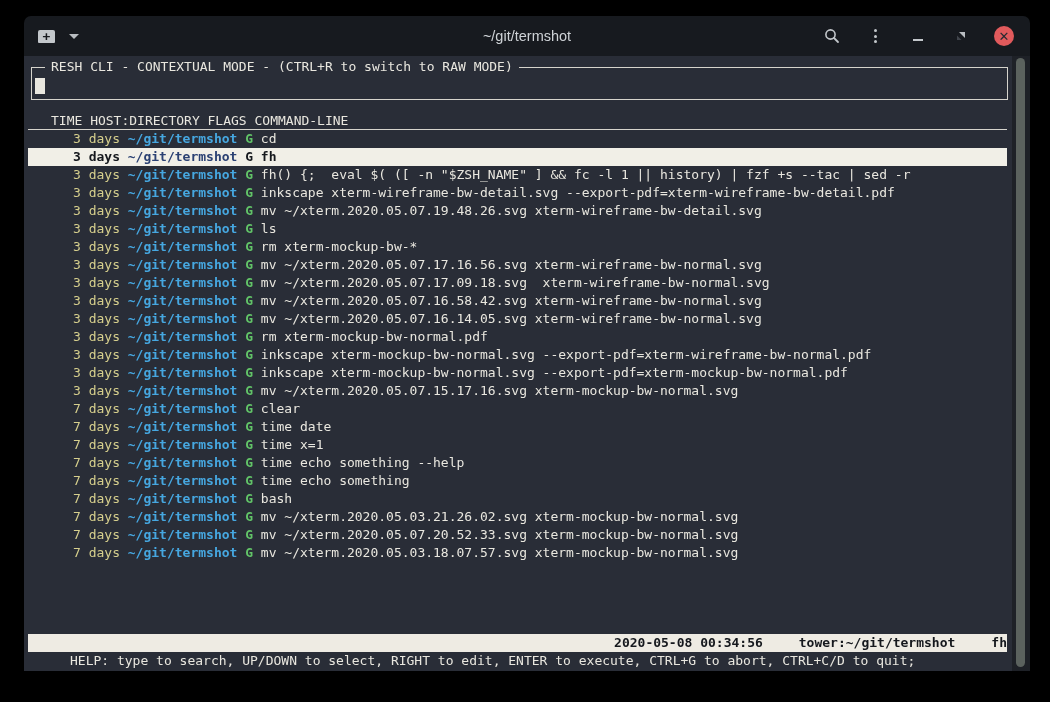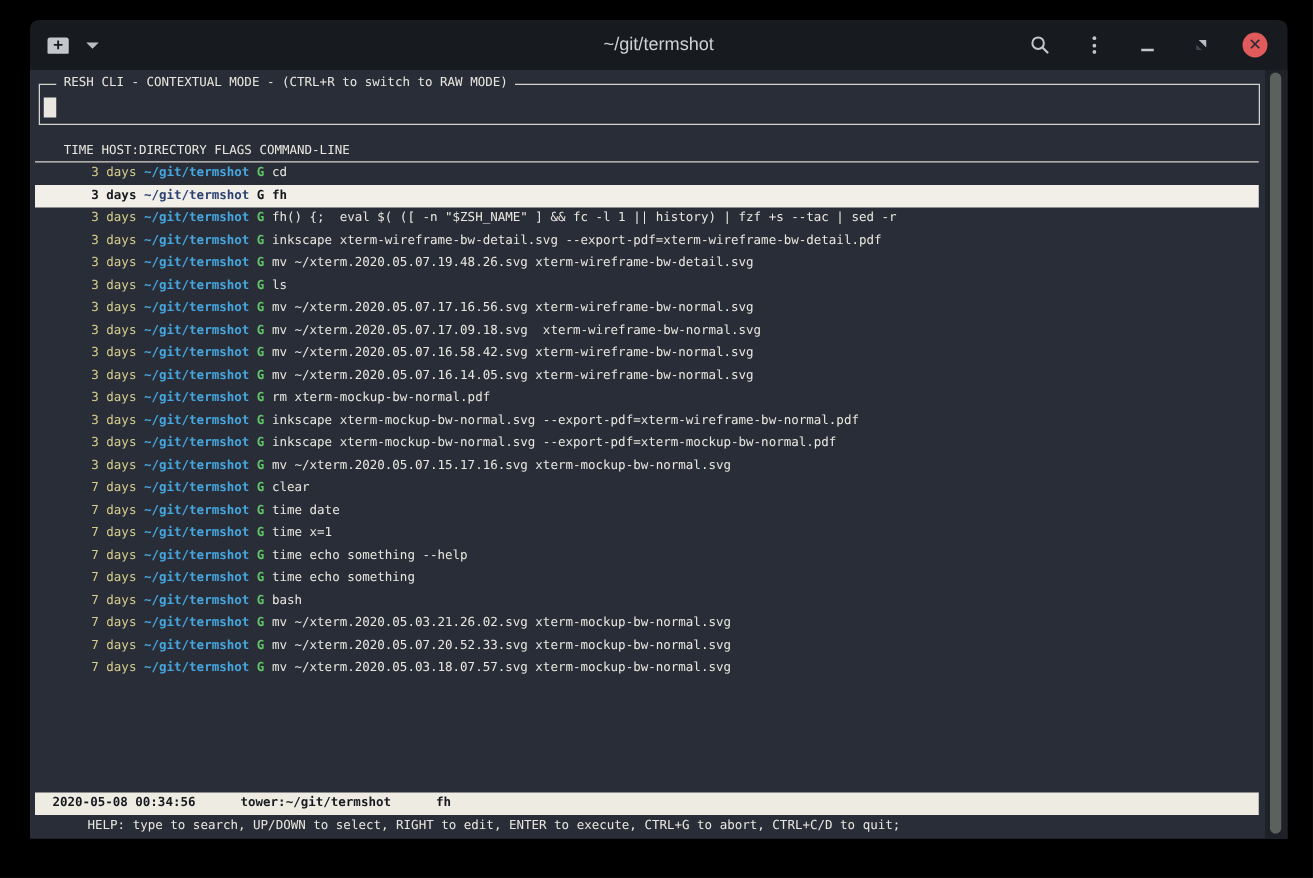--- a/index.html
+++ b/index.html
@@ -30,21 +30,21 @@
   .kebab { display:flex; flex-direction:column; gap:2.5px; align-items:center; }
   .kebab i { width:3px; height:3px; border-radius:50%; background:var(--icon_gray); display:block; }
   .minbar { width:10px; height:2px; background:var(--icon_gray); display:block; margin-top:8px; }
   .closebtn { width:20px; height:20px; border-radius:50%; background:var(--close_red); border:none;
     display:flex; align-items:center; justify-content:center; cursor:pointer; }
   .closebtn .x { color:#272b31; font-size:13px; font-weight:bold; line-height:13px; font-family:"DejaVu Sans", sans-serif; }
 
   
   .terminal {
     position:relative; height:615px; background:var(--terminal_bg); overflow:hidden;
-    font-family:"DejaVu Sans Mono", monospace; font-size:10px; line-height:18px; color:var(--terminal_fg);
+    font-family:"DejaVu Sans Mono", monospace; font-size:13px; line-height:18px; color:var(--terminal_fg);
   }
   .resh-box { position:absolute; left:7px; top:11px; width:977px; height:33px;
     border:1px solid var(--border_light); }
   .resh-box-title { position:absolute; left:21px; top:2px; height:18px; padding:0 6px;
     background:var(--terminal_bg); white-space:pre; z-index:2; }
   .cursor { position:absolute; left:11px; top:22px; width:10px; height:16px; background:var(--terminal_fg); z-index:3; }
 
   .table-header { position:absolute; left:4px; top:56px; width:979px; height:18px;
     padding-left:23px; white-space:pre; border-bottom:1px solid var(--border_light); }
 
@@ -52,21 +52,21 @@
   .row { height:18px; white-space:pre; padding-left:5px; overflow:hidden; }
   .row .dir  { color:var(--dir_blue); font-weight:bold; }
   .row .time { color:var(--time_yellow);margin-left:40px; }
   .row .flag { color:var(--flag_green); font-weight:bold; }
   .row.selected { background:var(--select_bg); font-weight:bold; }
   .row.selected .time, .row.selected .cmd { color:var(--select_fg); }
   .row.selected .dir  { color:var(--select_dir); }
   .row.selected .flag { color:var(--select_fg); }
 
   .statusbar { position:absolute; left:4px; top:578px; width:979px; height:18px;
-    background:var(--statusbar_bg); color:var(--select_fg); font-weight:bold; white-space:pre; padding-left:5px; }
+    background:var(--statusbar_bg); color:var(--select_fg); font-weight:bold; white-space:pre; padding-left:5px;text-align:right; }
   .statusbar .seg { margin-left:36px; }
   .statusbar .first { margin-left:9px; }
 
   .helpline { position:absolute; left:4px; top:596px; width:979px; height:18px;
     white-space:pre; padding-left:5px; overflow:hidden;margin-left:37px; }
 
   .scroll-track { position:absolute; left:988px; top:0; width:18px; height:615px; background:var(--scroll_track); }
   .scroll-thumb { position:absolute; left:4px; top:2px; bottom:4px; width:9px; border-radius:5px; background:var(--scroll_thumb); }
 </style>
 </head>
@@ -121,20 +121,21 @@
 
       <div class="table-header">TIME HOST:DIRECTORY FLAGS COMMAND-LINE</div>
 
       <div class="rows">
           <div class="row"><span class="time">3 days</span> <span class="dir">~/git/termshot</span> <span class="flag">G</span> <span class="cmd">cd</span></div>
           <div class="row selected"><span class="time">3 days</span> <span class="dir">~/git/termshot</span> <span class="flag">G</span> <span class="cmd">fh</span></div>
           <div class="row"><span class="time">3 days</span> <span class="dir">~/git/termshot</span> <span class="flag">G</span> <span class="cmd">fh() {;  eval $( ([ -n "$ZSH_NAME" ] &amp;&amp; fc -l 1 || history) | fzf +s --tac | sed -r</span></div>
           <div class="row"><span class="time">3 days</span> <span class="dir">~/git/termshot</span> <span class="flag">G</span> <span class="cmd">inkscape xterm-wireframe-bw-detail.svg --export-pdf=xterm-wireframe-bw-detail.pdf</span></div>
           <div class="row"><span class="time">3 days</span> <span class="dir">~/git/termshot</span> <span class="flag">G</span> <span class="cmd">mv ~/xterm.2020.05.07.19.48.26.svg xterm-wireframe-bw-detail.svg</span></div>
           <div class="row"><span class="time">3 days</span> <span class="dir">~/git/termshot</span> <span class="flag">G</span> <span class="cmd">ls</span></div>
+          <div class="row"><span class="time">3 days</span> <span class="dir">~/git/termshot</span> <span class="flag">G</span> <span class="cmd">rm xterm-mockup-bw-*</span></div>
           <div class="row"><span class="time">3 days</span> <span class="dir">~/git/termshot</span> <span class="flag">G</span> <span class="cmd">mv ~/xterm.2020.05.07.17.16.56.svg xterm-wireframe-bw-normal.svg</span></div>
           <div class="row"><span class="time">3 days</span> <span class="dir">~/git/termshot</span> <span class="flag">G</span> <span class="cmd">mv ~/xterm.2020.05.07.17.09.18.svg  xterm-wireframe-bw-normal.svg</span></div>
           <div class="row"><span class="time">3 days</span> <span class="dir">~/git/termshot</span> <span class="flag">G</span> <span class="cmd">mv ~/xterm.2020.05.07.16.58.42.svg xterm-wireframe-bw-normal.svg</span></div>
           <div class="row"><span class="time">3 days</span> <span class="dir">~/git/termshot</span> <span class="flag">G</span> <span class="cmd">mv ~/xterm.2020.05.07.16.14.05.svg xterm-wireframe-bw-normal.svg</span></div>
           <div class="row"><span class="time">3 days</span> <span class="dir">~/git/termshot</span> <span class="flag">G</span> <span class="cmd">rm xterm-mockup-bw-normal.pdf</span></div>
           <div class="row"><span class="time">3 days</span> <span class="dir">~/git/termshot</span> <span class="flag">G</span> <span class="cmd">inkscape xterm-mockup-bw-normal.svg --export-pdf=xterm-wireframe-bw-normal.pdf</span></div>
           <div class="row"><span class="time">3 days</span> <span class="dir">~/git/termshot</span> <span class="flag">G</span> <span class="cmd">inkscape xterm-mockup-bw-normal.svg --export-pdf=xterm-mockup-bw-normal.pdf</span></div>
           <div class="row"><span class="time">3 days</span> <span class="dir">~/git/termshot</span> <span class="flag">G</span> <span class="cmd">mv ~/xterm.2020.05.07.15.17.16.svg xterm-mockup-bw-normal.svg</span></div>
           <div class="row"><span class="time">7 days</span> <span class="dir">~/git/termshot</span> <span class="flag">G</span> <span class="cmd">clear</span></div>
           <div class="row"><span class="time">7 days</span> <span class="dir">~/git/termshot</span> <span class="flag">G</span> <span class="cmd">time date</span></div>

